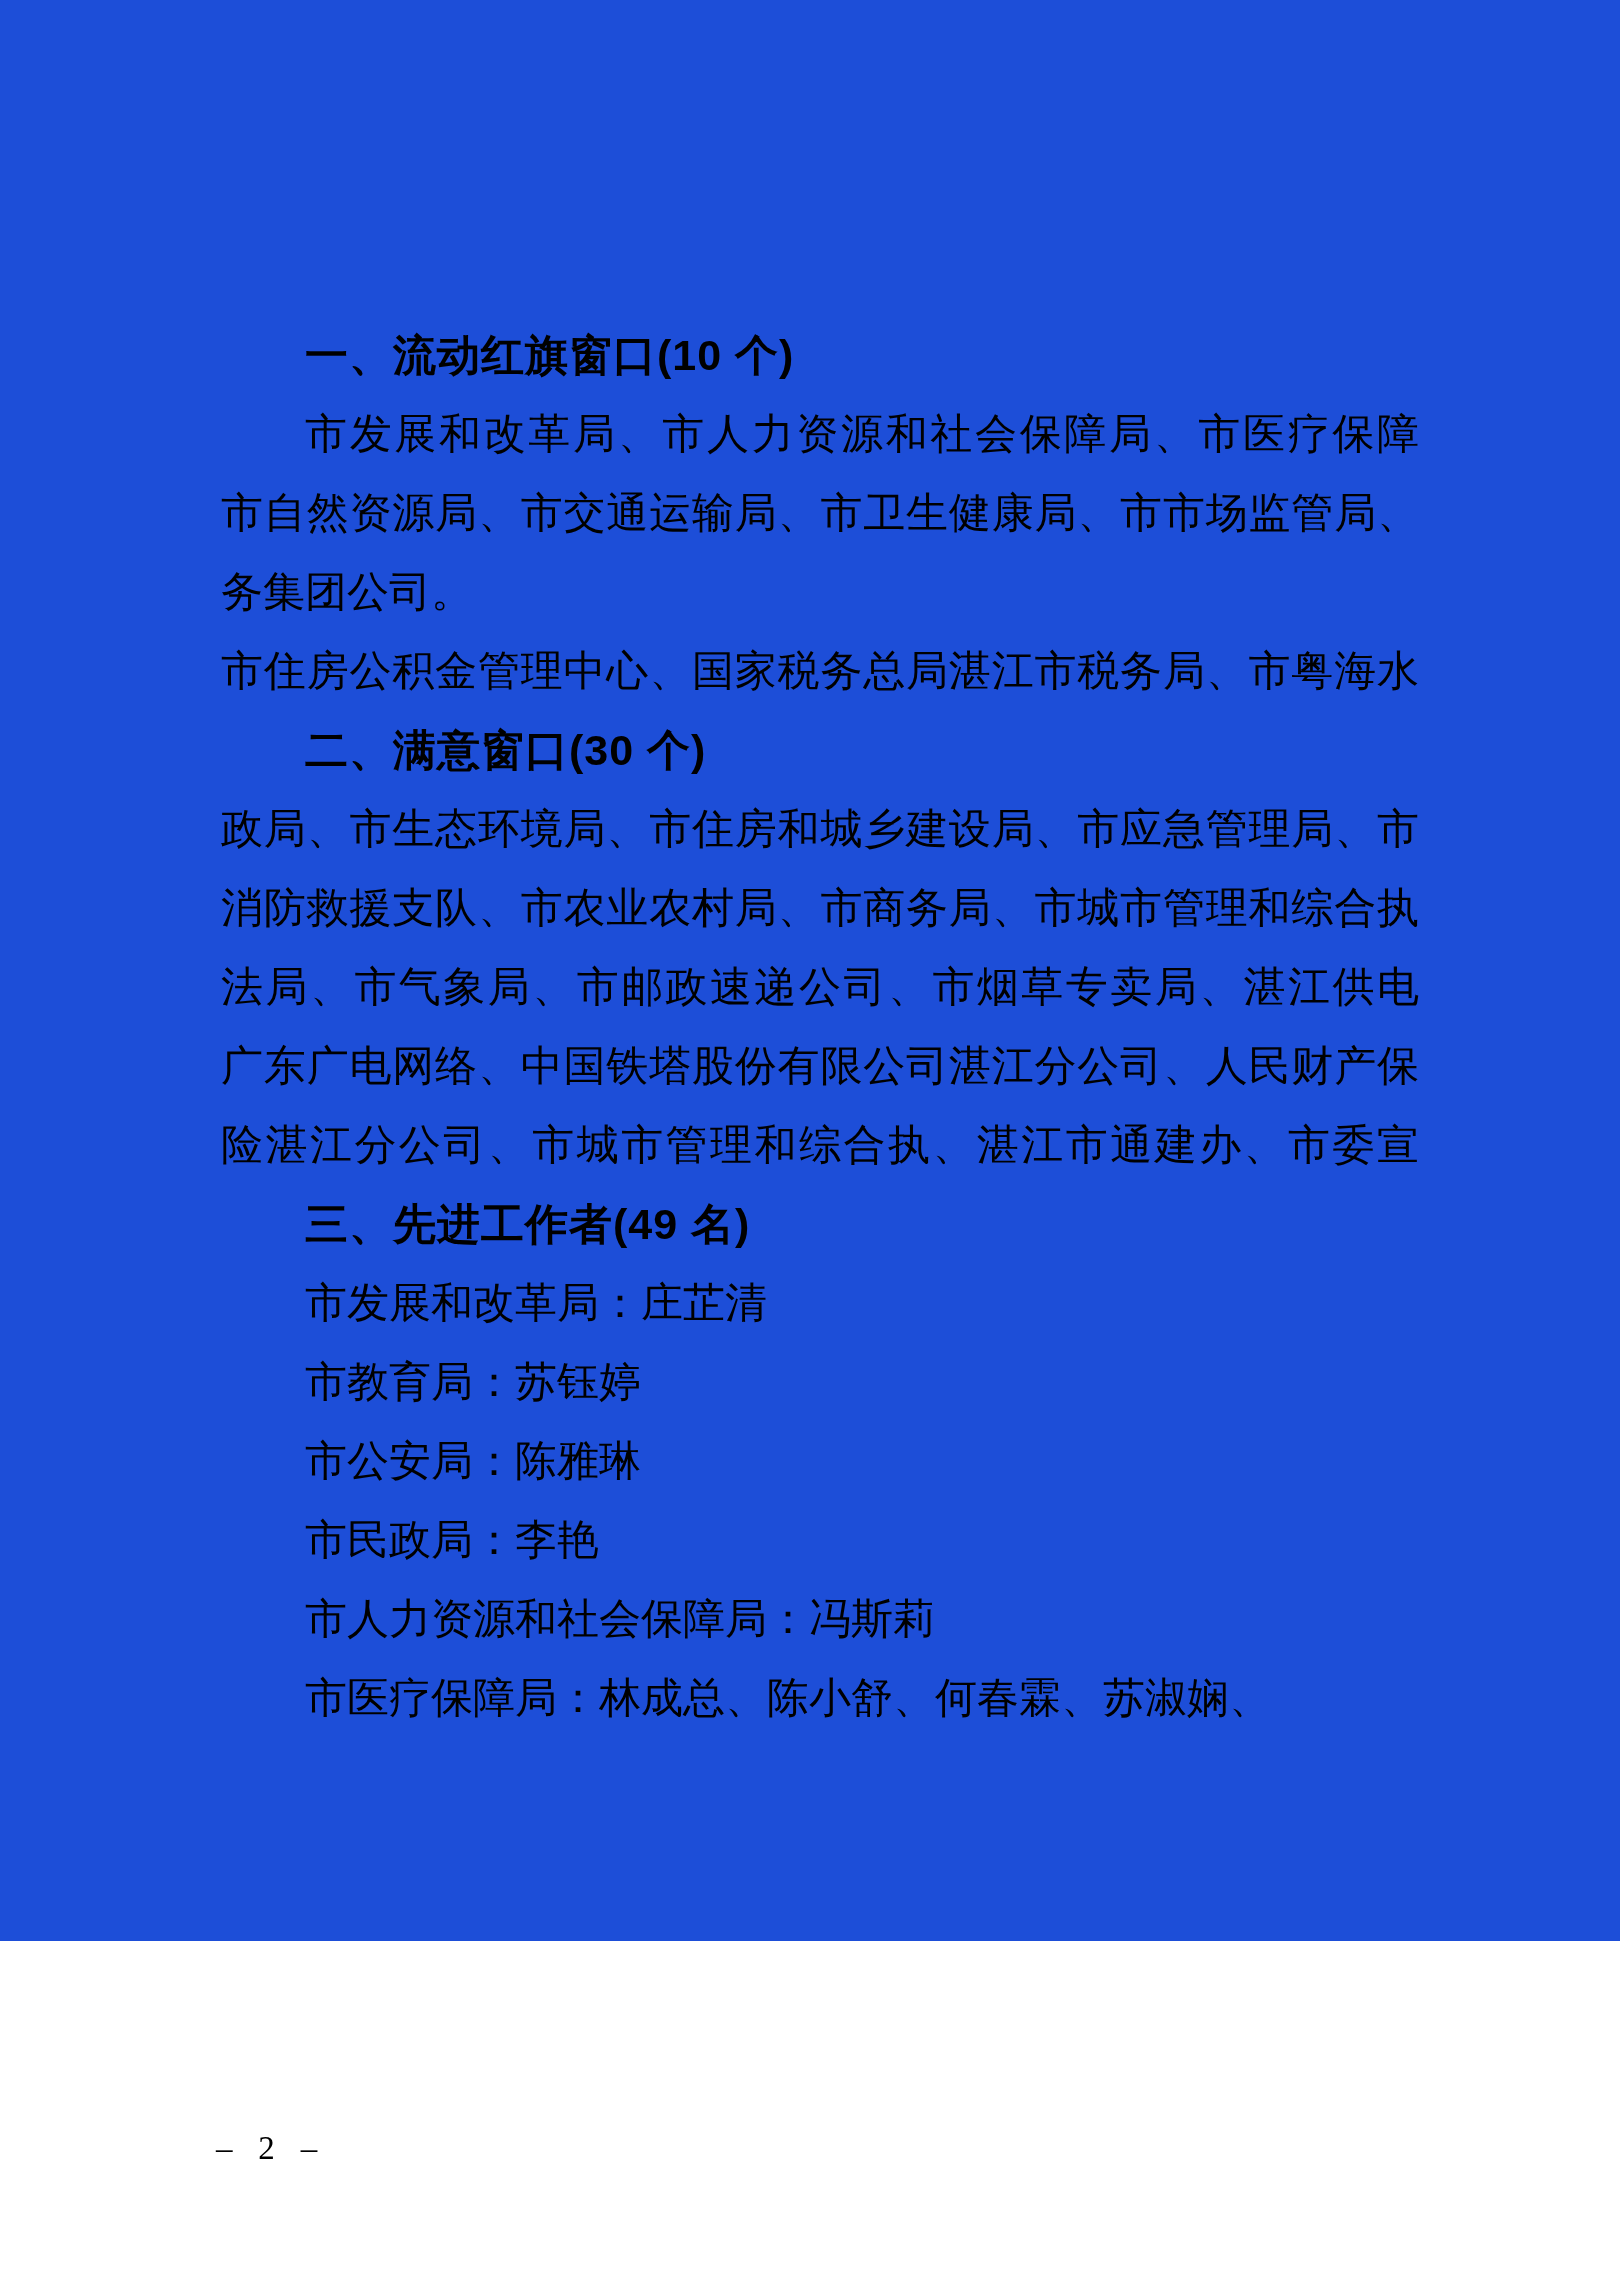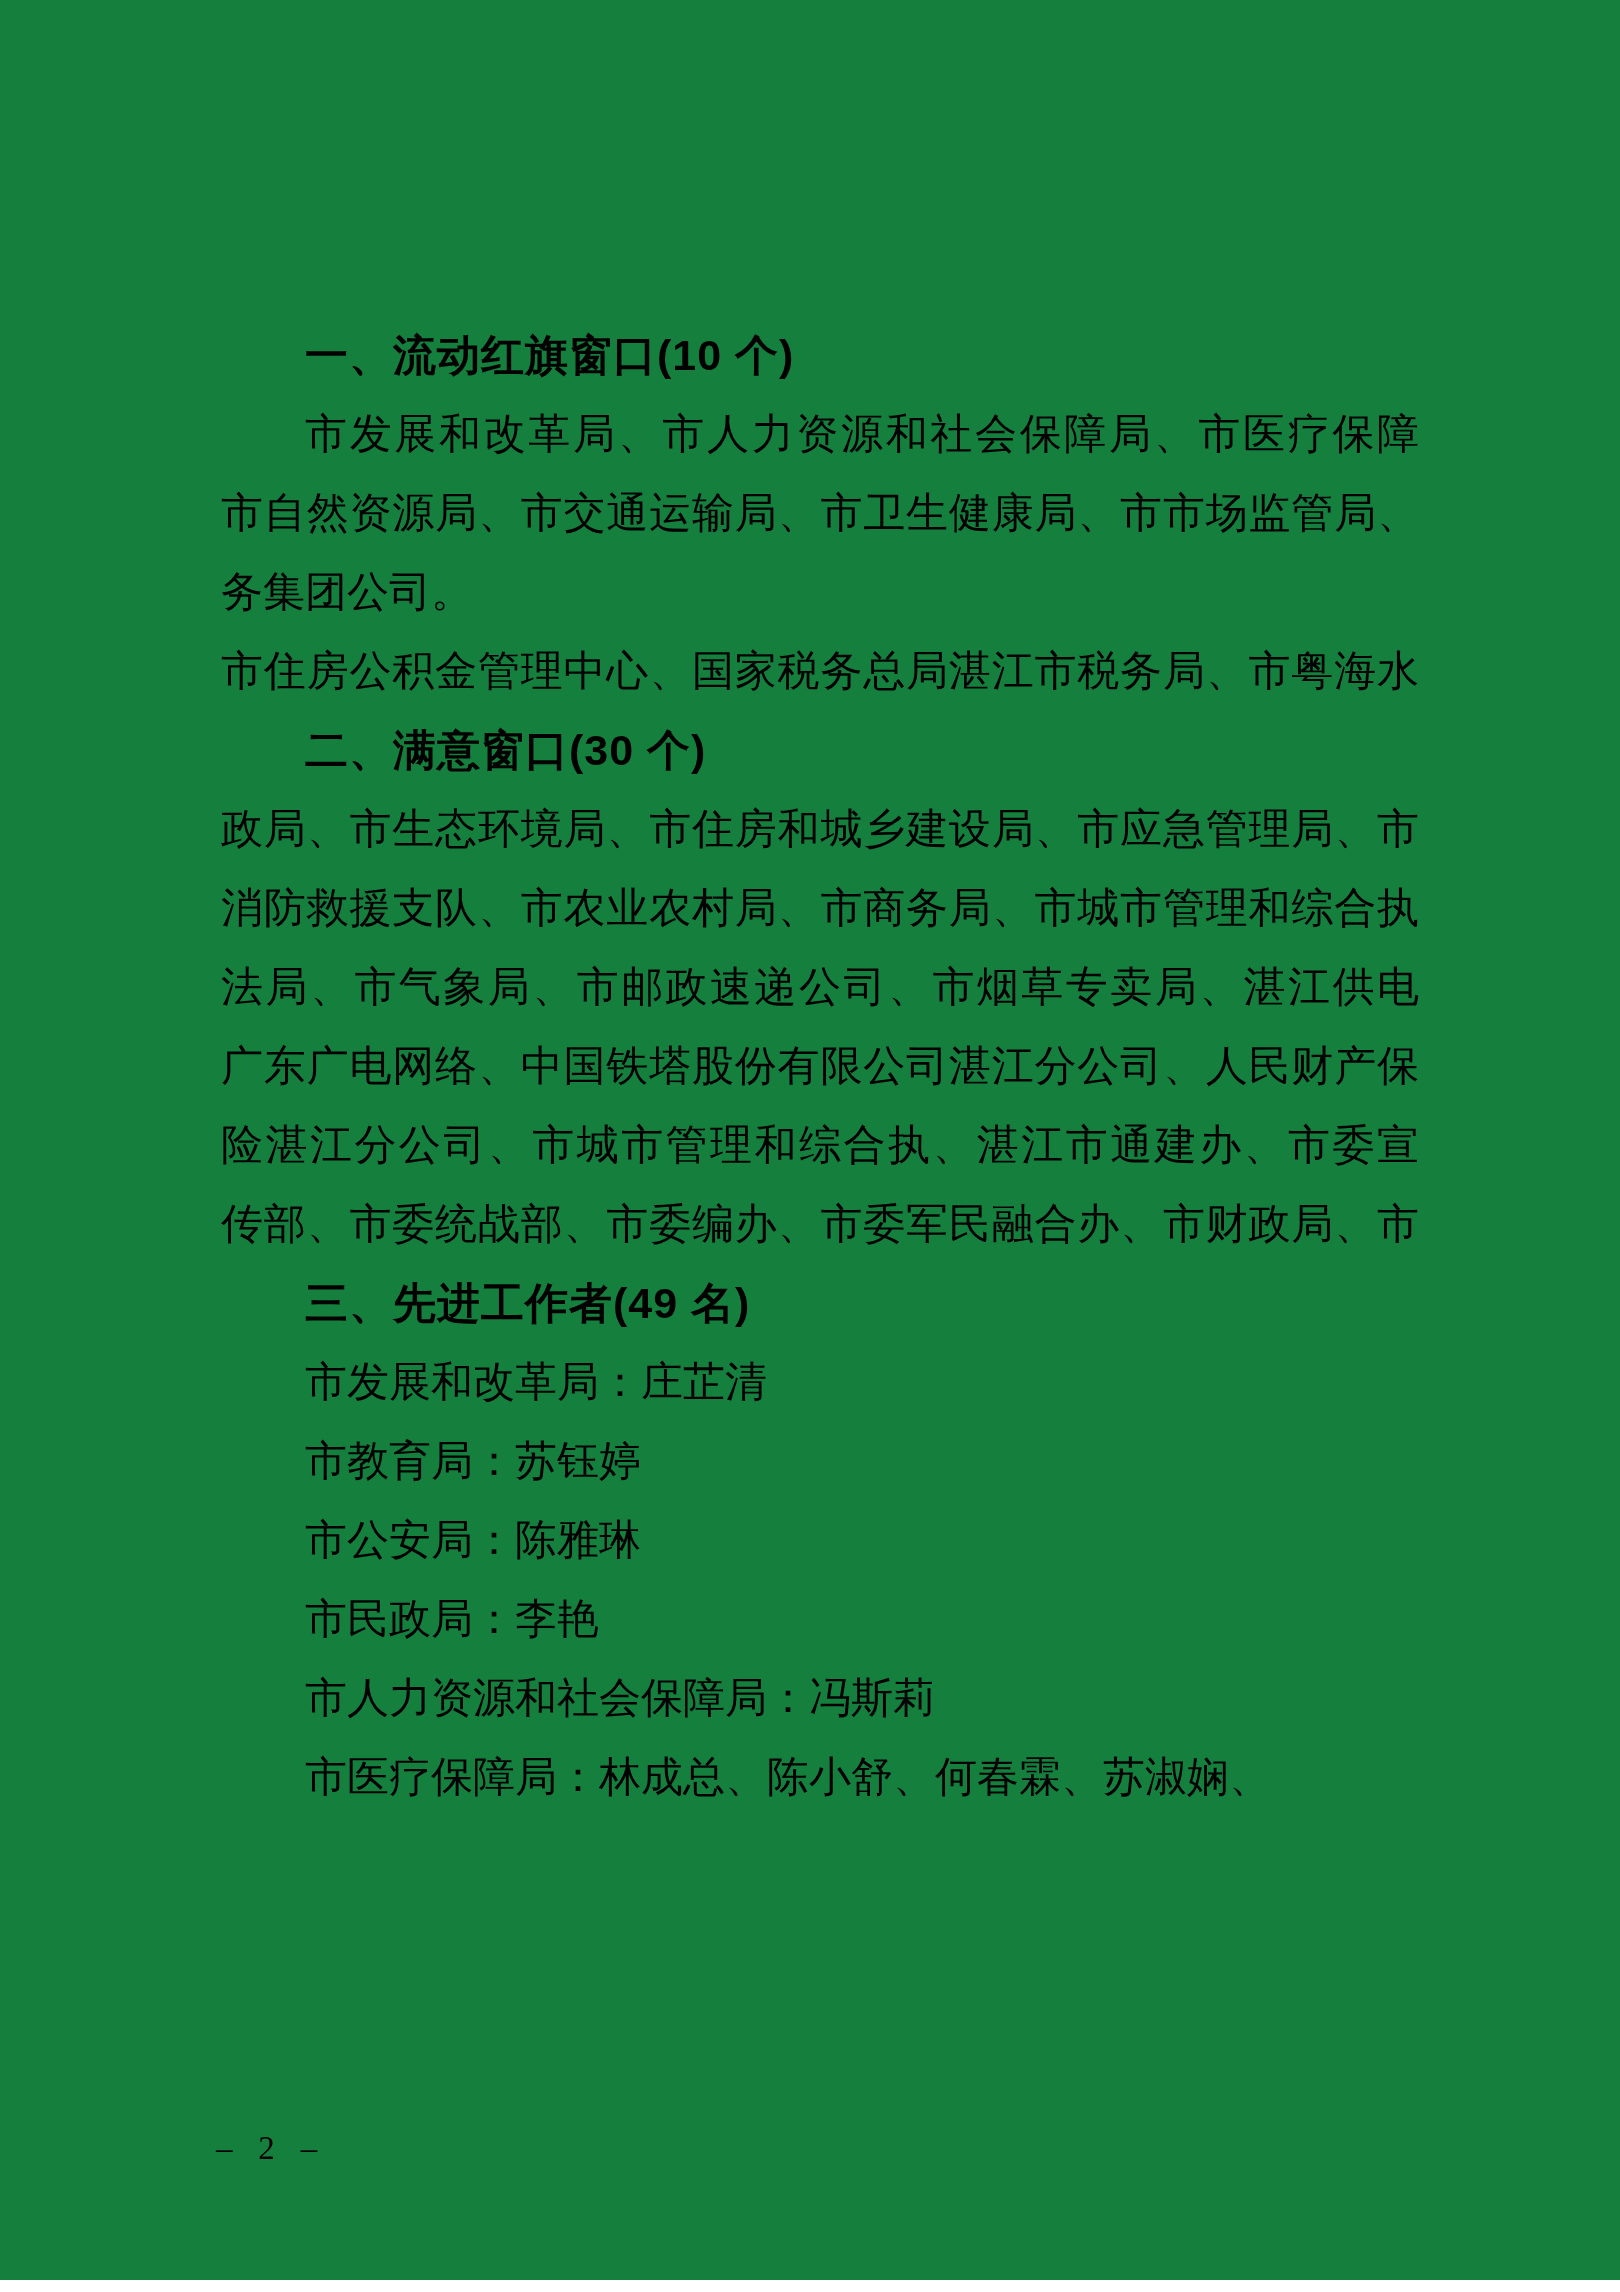--- a/index.html
+++ b/index.html
@@ -11,22 +11,22 @@
     width: 1620px;
     height: 2293px;
     position: relative;
     font-family: "Liberation Serif", serif;
     color: #000000;
   }
   .page {
     position: absolute;
     left: 0; top: 0;
     width: 1620px;
-    height: 2280px;
-    background: #15803d;
+    height: 1941px;
+    background: #1d4ed8;
   }
   .content {
     position: absolute;
     left: 221px;
     top: 316px;
     width: 1198px;
   }
   .line {
     height: 79px;
     line-height: 79px;
@@ -72,21 +72,20 @@
     <div class="line fill">市自然资源局、市交通运输局、市卫生健康局、市市场监管局、</div>
     <div class="line">务集团公司。</div>
     <div class="line fill">市住房公积金管理中心、国家税务总局湛江市税务局、市粤海水</div>
 
     <div class="line heading">二、满意窗口(30 个)</div>
     <div class="line fill">政局、市生态环境局、市住房和城乡建设局、市应急管理局、市</div>
     <div class="line fill">消防救援支队、市农业农村局、市商务局、市城市管理和综合执</div>
     <div class="line fill">法局、市气象局、市邮政速递公司、市烟草专卖局、湛江供电局、</div>
     <div class="line fill">广东广电网络、中国铁塔股份有限公司湛江分公司、人民财产保</div>
     <div class="line fill">险湛江分公司、市城市管理和综合执、湛江市通建办、市委宣</div>
-    <div class="line fill">传部、市委统战部、市委编办、市委军民融合办、市财政局、市</div>
 
     <div class="line heading">三、先进工作者(49 名)</div>
     <div class="line indent">市发展和改革局：庄芷清</div>
     <div class="line indent">市教育局：苏钰婷</div>
     <div class="line indent">市公安局：陈雅琳</div>
     <div class="line indent">市民政局：李艳</div>
     <div class="line indent">市人力资源和社会保障局：冯斯莉</div>
     <div class="line indent">市医疗保障局：林成总、陈小舒、何春霖、苏淑娴、</div>
 
   </div>

